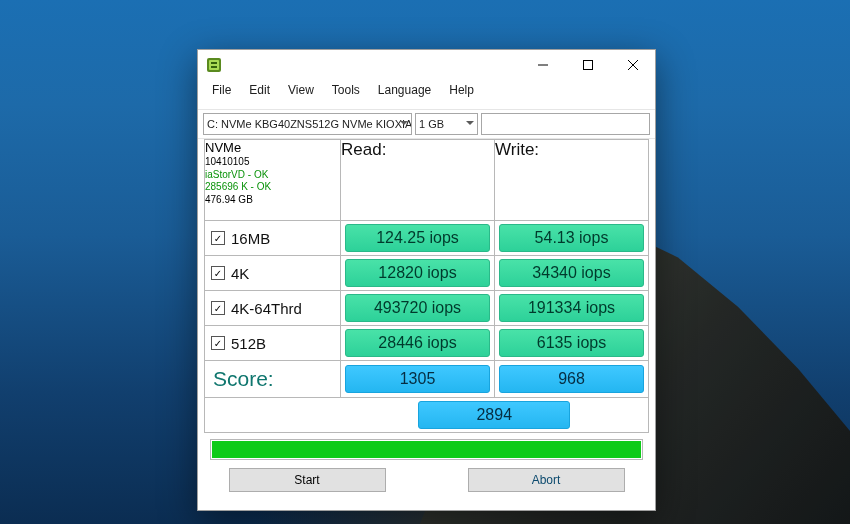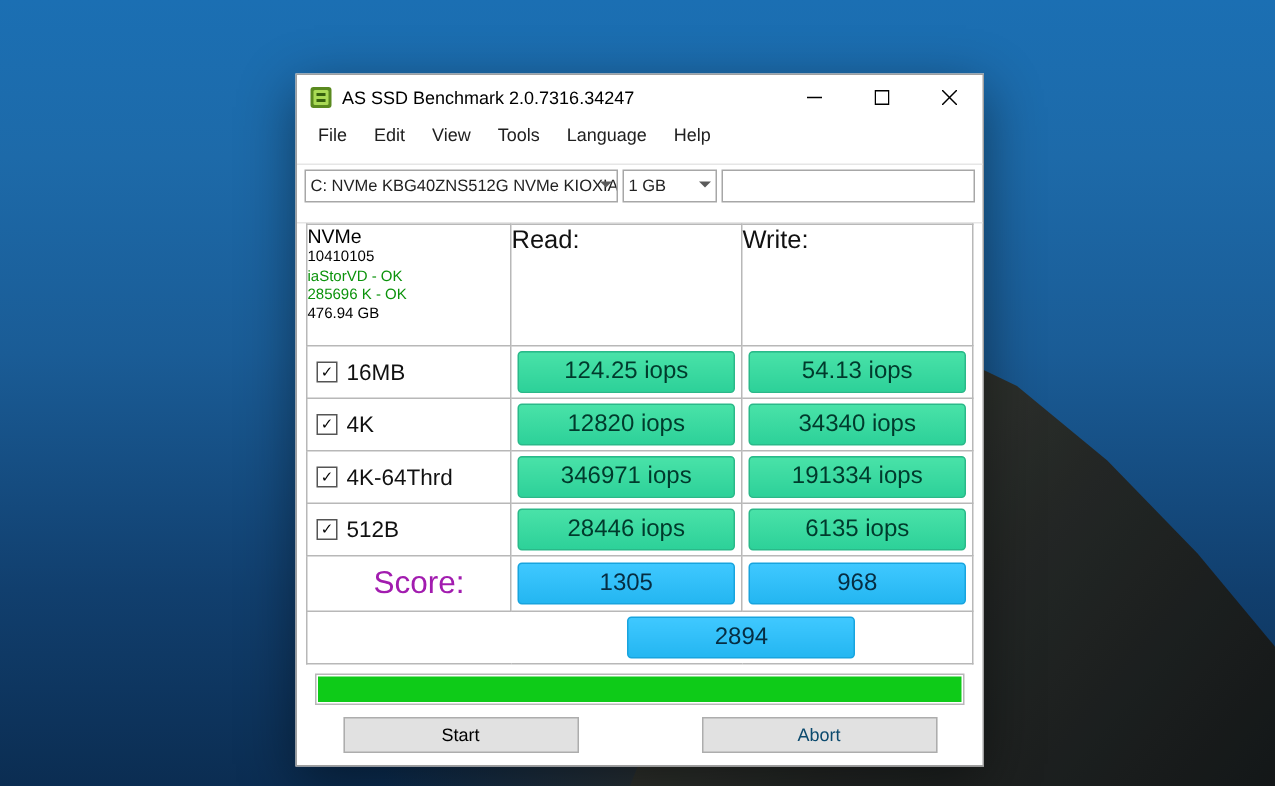--- a/index.html
+++ b/index.html
@@ -22,40 +22,40 @@
   }
   .titlebar{height:30px;display:flex;align-items:center;padding-left:8px;border-bottom:1px solid transparent;}
   .titlebar .icon{width:16px;height:16px;margin-right:6px;}
   .titlebar .icon svg{display:block;}
   .titlebar .title{flex:0 0 auto;font-size:12px;color:#000;}
   .titlebar .spacer{flex:1;}
   .winbtn{width:45px;height:30px;display:flex;align-items:center;justify-content:center;}
   .winbtn svg{display:block;}
   .menubar{height:20px;padding:0 6px 8px 6px;display:flex;gap:2px;border-bottom:1px solid #e6e6e6;}
   .menuitem{padding:2px 8px;font-size:12px;color:#202020;}
-  .controls{display:flex;gap:3px;padding:3px 5px 13px 5px;border-bottom:1px solid #e6e6e6;}
+  .controls{display:flex;gap:3px;padding:3px 5px 3px 5px;border-bottom:1px solid #e6e6e6;}
   .dropdown{height:20px;border:1px solid #a7a7a7;background:#fff;padding:0 14px 0 3px;font-size:11px;display:flex;align-items:center;position:relative;color:#222;white-space:nowrap;overflow:hidden;}
   .dropdown::after{content:"";position:absolute;right:3px;top:7px;border:4px solid transparent;border-top-color:#5a5a5a;}
   .dd-drive{width:190px;}
   .dd-size{width:44px;}
   .textbox{height:20px;border:1px solid #a7a7a7;flex:1;background:#fff;}
   .body{padding:0 6px;}
   table.bench{width:100%;border-collapse:collapse;table-layout:fixed;}
   table.bench td{border:1px solid #b8b8b8;padding:0;height:34px;vertical-align:middle;}
   table.bench col.label{width:136px;}
   .hdrcell{padding:4px 8px 0 8px;font-size:17px;color:#111;vertical-align:top!important;height:80px!important;}
   .nvmecell{padding:4px 6px;line-height:1.25;height:80px!important;vertical-align:top!important;}
   .nvmecell .small{font-size:10px;}
   .nvmecell .green{color:#0b930b;}
   .rowlbl{padding-left:6px;display:flex;align-items:center;gap:6px;font-size:15px;color:#111;}
   .chk{width:12px;height:12px;border:1px solid #555;display:inline-flex;align-items:center;justify-content:center;font-size:10px;color:#000;background:#fff;}
   .pill{margin:3px 4px;height:26px;border-radius:3px;display:flex;align-items:center;justify-content:center;font-size:16px;font-weight:400;color:#003a2c;}
   .pill.green{background:linear-gradient(#49e2a8,#2dd199);border:1px solid #2ab989;}
   .pill.blue{background:linear-gradient(#3fc8ff,#24b6f1);border:1px solid #18a4de;color:#062d42;}
-  .scorelbl{padding-left:8px;font-size:21px;color:#a21caf;margin-left:36px;}
+  .scorelbl{padding-left:8px;font-size:21px;color:#0f766e;}
   .scorecell{height:36px!important;}
   .totrow td{height:34px!important;}
   .totpill{margin:3px auto;width:150px;}
   .progress{margin:6px 6px 0 6px;height:17px;border:1px solid #b8b8b8;padding:1px;}
   .progress .bar{height:100%;background:#0ecb18;width:100%;}
   .btnrow{display:flex;justify-content:center;gap:82px;margin-top:8px;}
   .btn{width:155px;height:22px;border:1px solid #adadad;background:#e1e1e1;display:flex;align-items:center;justify-content:center;font-size:12px;}
   .btn.disabled{color:#0c4a6e;}
 </style>
 </head>
@@ -68,21 +68,20 @@
 
     <div class="titlebar">
       <span class="icon">
         <svg width="16" height="16">
             <rect x="1" y="1" width="14" height="14" rx="2" fill="#5a8a1f"></rect>
             <rect x="3" y="3" width="10" height="10" rx="1" fill="#a9da55"></rect>
             <rect x="5" y="5" width="6" height="2" fill="#35610d"></rect>
             <rect x="5" y="9" width="6" height="2" fill="#35610d"></rect>
           </svg>
       </span>
-      <span class="title">AS SSD Benchmark 2.0.7316.34247</span>
       <span class="spacer"></span>
       <div class="winbtn">
           <svg width="10" height="10">
             <line x1="0" y1="5" x2="10" y2="5" stroke="#000" stroke-width="1"></line>
           </svg>
         </div>
       <div class="winbtn">
           <svg width="10" height="10">
             <rect x="0.5" y="0.5" width="9" height="9" fill="none" stroke="#000" stroke-width="1"></rect>
           </svg>
@@ -162,21 +161,21 @@
               </td>
         </tr>
         <tr>
           <td>
                 <div class="rowlbl">
                   <span class="chk">✓</span>
                   <span>4K-64Thrd</span>
                 </div>
               </td>
           <td>
-                <div class="pill green">346971 iops</div>
+                <div class="pill green">493720 iops</div>
               </td>
           <td>
                 <div class="pill green">191334 iops</div>
               </td>
         </tr>
         <tr>
           <td>
                 <div class="rowlbl">
                   <span class="chk">✓</span>
                   <span>512B</span>

